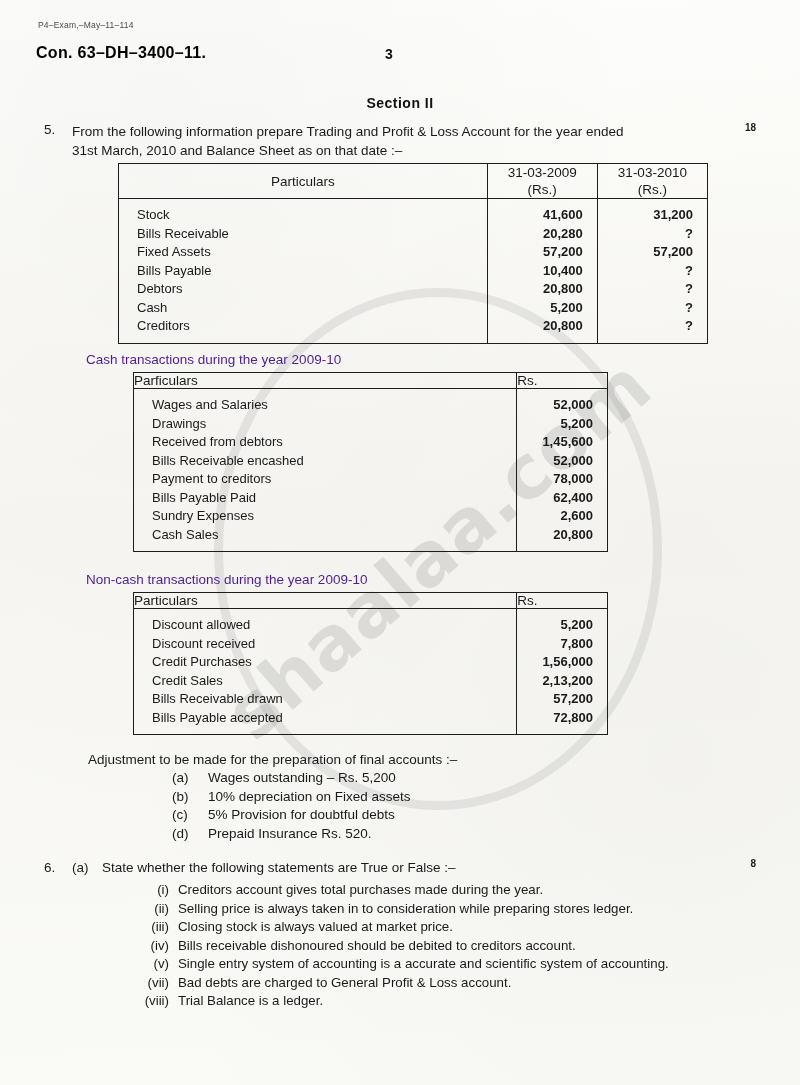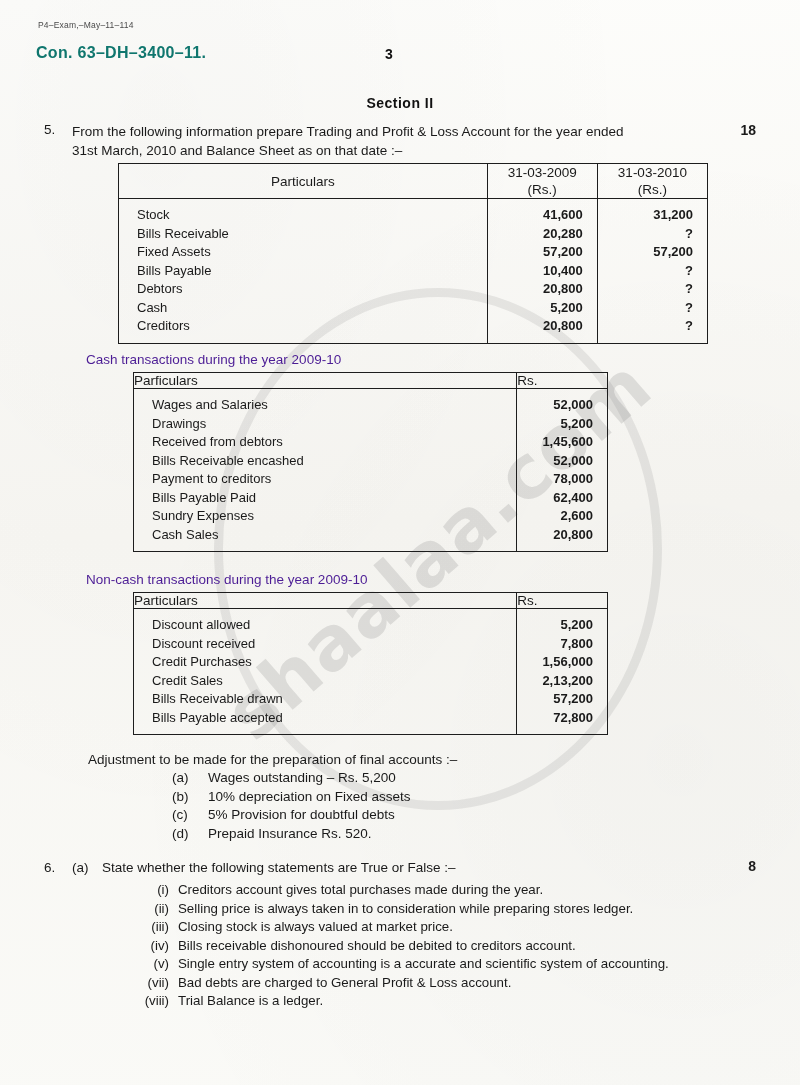--- a/index.html
+++ b/index.html
@@ -70,21 +70,21 @@
     color: #4a4a4a;
     font-family: "Liberation Sans", sans-serif;
   }
   .con-no {
     position: absolute;
     left: 36px;
     top: 44px;
     font-size: 16px;
     font-weight: 700;
     letter-spacing: 0.3px;
-    color: #0f766e;
+    color: #000000;
   }
   .page-num {
     position: absolute;
     left: 385px;
     top: 46px;
     font-size: 14px;
     font-weight: 700;
     color: #101010;
   }
   .section-title {
@@ -101,21 +101,21 @@
 
   
   .q5 { position: absolute; left: 44px; top: 122px; width: 712px; }
   .q-row { display: flex; align-items: flex-start; }
   .q-num { width: 28px; flex: 0 0 28px; font-size: 13.5px; }
   .q-body { flex: 1; font-size: 13.5px; line-height: 19px; }
   .q-marks {
     position: absolute;
     right: 0;
     top: 0;
-    font-size: 14px;
+    font-size: 10px;
     font-weight: 700;
   }
   .q5-line2 { margin-left: 28px; font-size: 13.5px; line-height: 19px; }
 
   
   table.doc-table {
     position: absolute;
     border-collapse: collapse;
     font-size: 13px;
     background: transparent;

